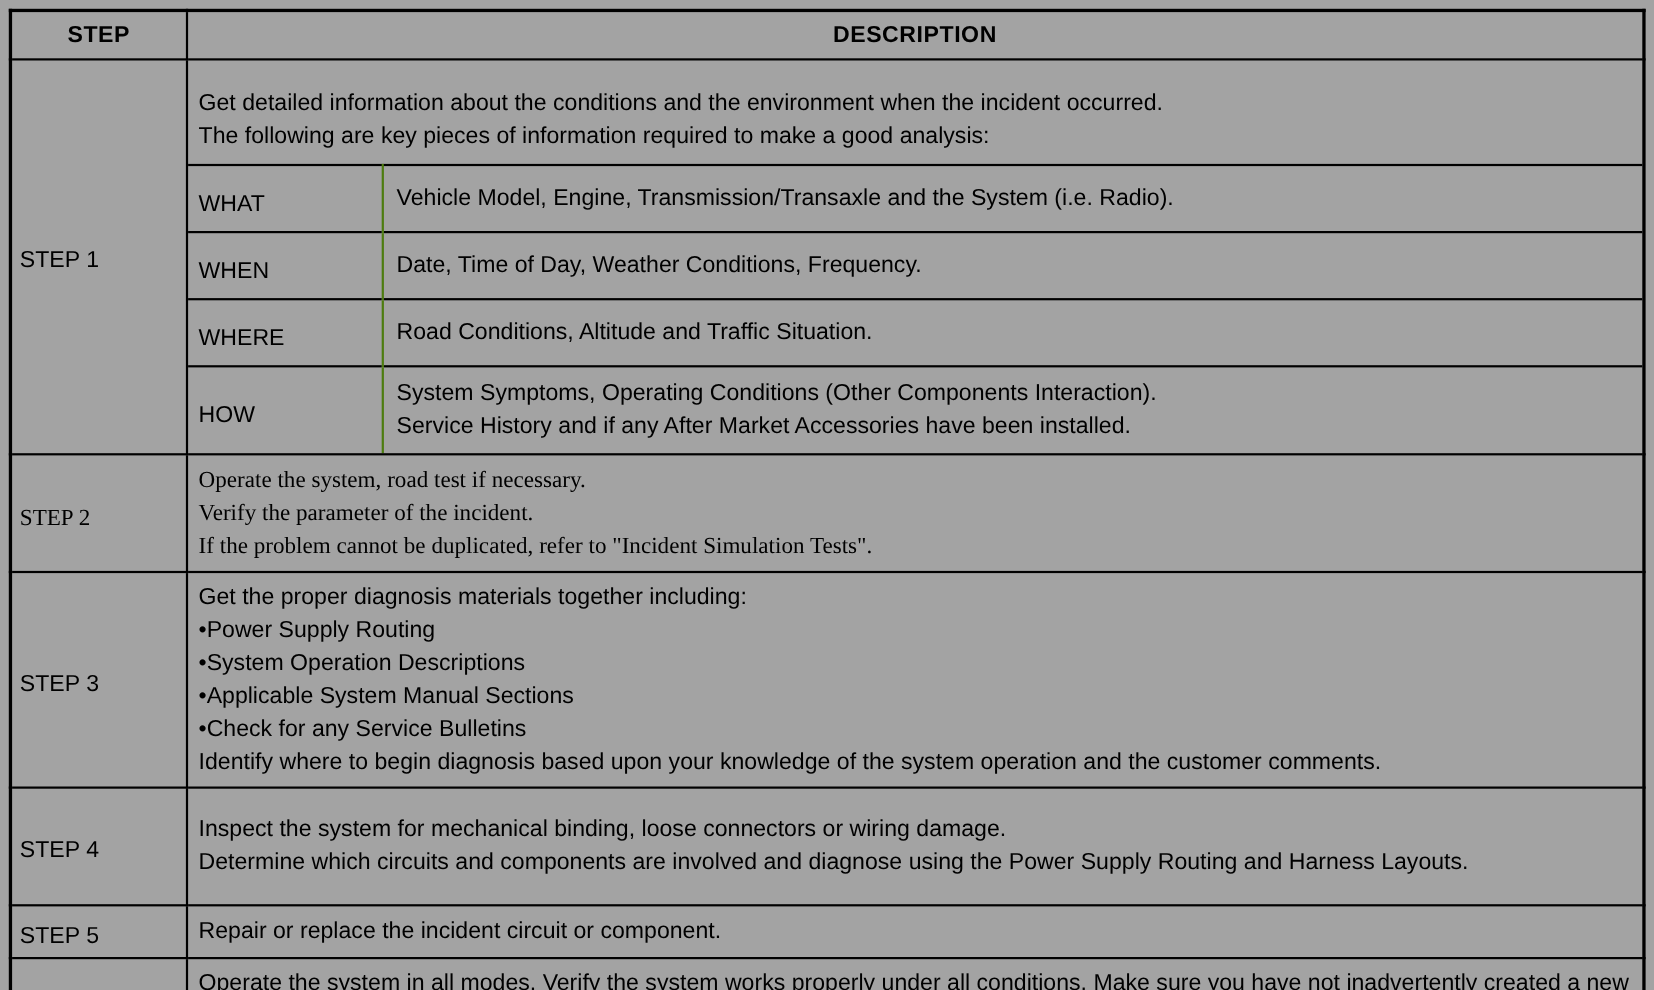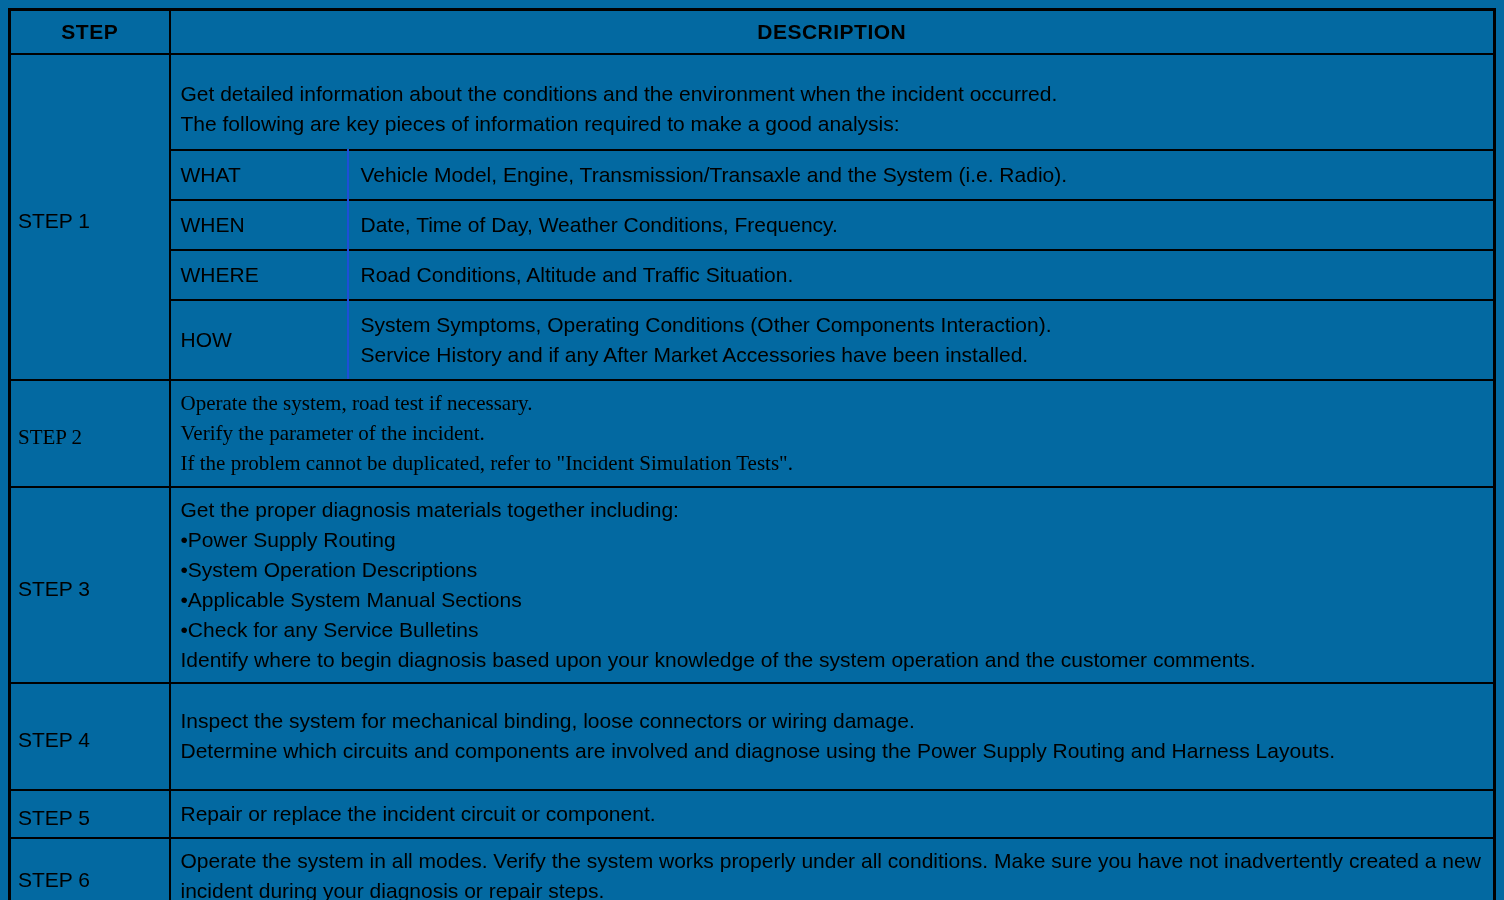--- a/index.html
+++ b/index.html
@@ -5,21 +5,21 @@
   * { box-sizing: border-box; margin: 0; padding: 0; }
   html, body {
     background: #ffffff;
     color: #000000;
     font-family: "Liberation Sans", sans-serif;
   }
   .page {
     width: 1504px;
     height: 900px;
     padding: 8px;
-    background: #0369a1;
+    background: #a3a3a3;
   }
   table.main {
     width: 100%;
     height: 884px;
     border-collapse: collapse;
     border: 3px solid #000;
     table-layout: fixed;
   }
   col.c-step { width: 160px; }
   table.main > thead > tr > th,
@@ -58,22 +58,22 @@
     table-layout: fixed;
   }
   table.sub td {
     border-top: 2px solid #000;
     font-size: 21px;
     line-height: 30px;
     vertical-align: middle;
   }
   col.c-key { width: 177px; }
   td.sub-key {
-    border-right: 2px solid #1d4ed8;
-    padding: 9px 8px 9px 10px;
+    border-right: 2px solid #4d7c0f;
+    padding: 20px 8px 9px 10px;
   }
   td.sub-val { padding: 9px 8px 9px 12px; }
   tr.sub-row-s td { height: 48px; }
   tr.sub-row-how td { height: 75px; }
   tr.r-step2 td { height: 107px; font-family: Liberation Serif, serif; }
   tr.r-step3 td { height: 144px; }
   tr.r-step4 td { height: 107px; }
   tr.r-step5 td { height: 48px; margin-top: 35px; }
   tr.r-step6 td { height: 78px; }
 </style>

